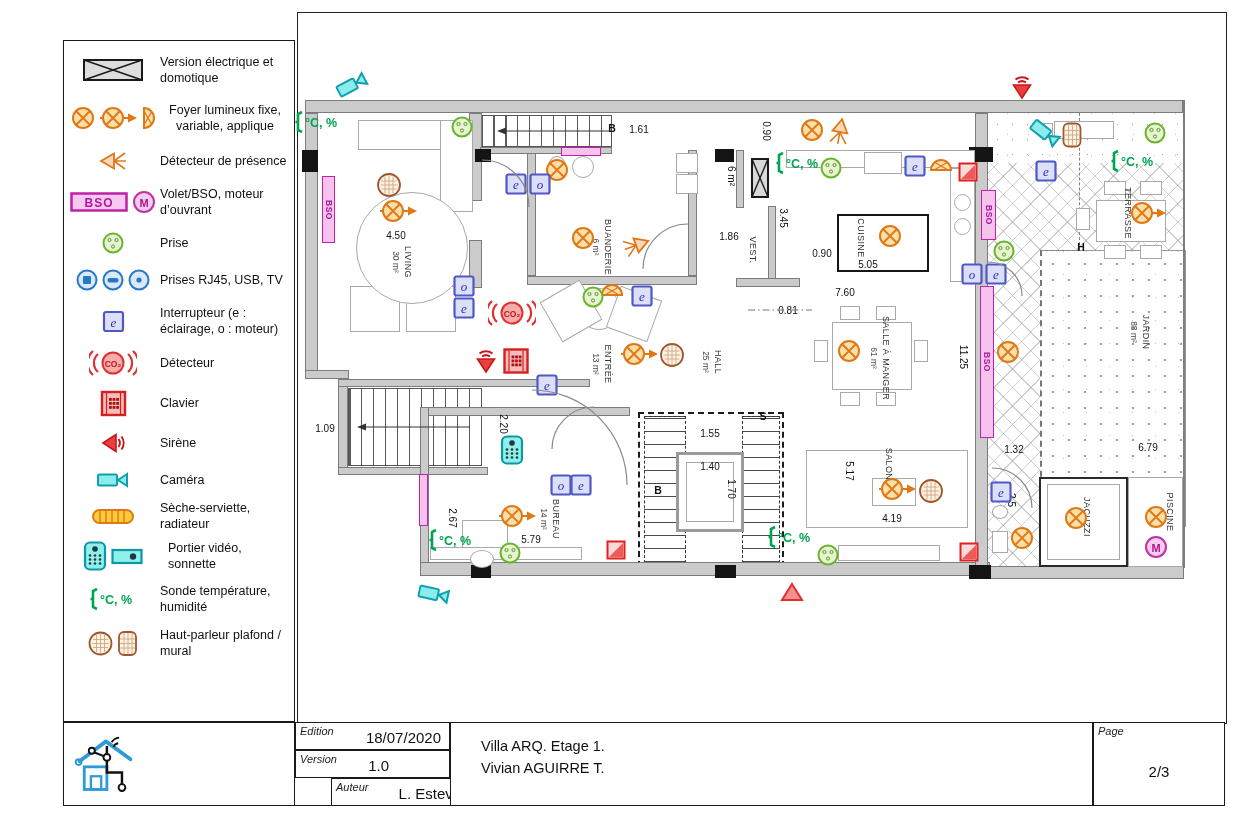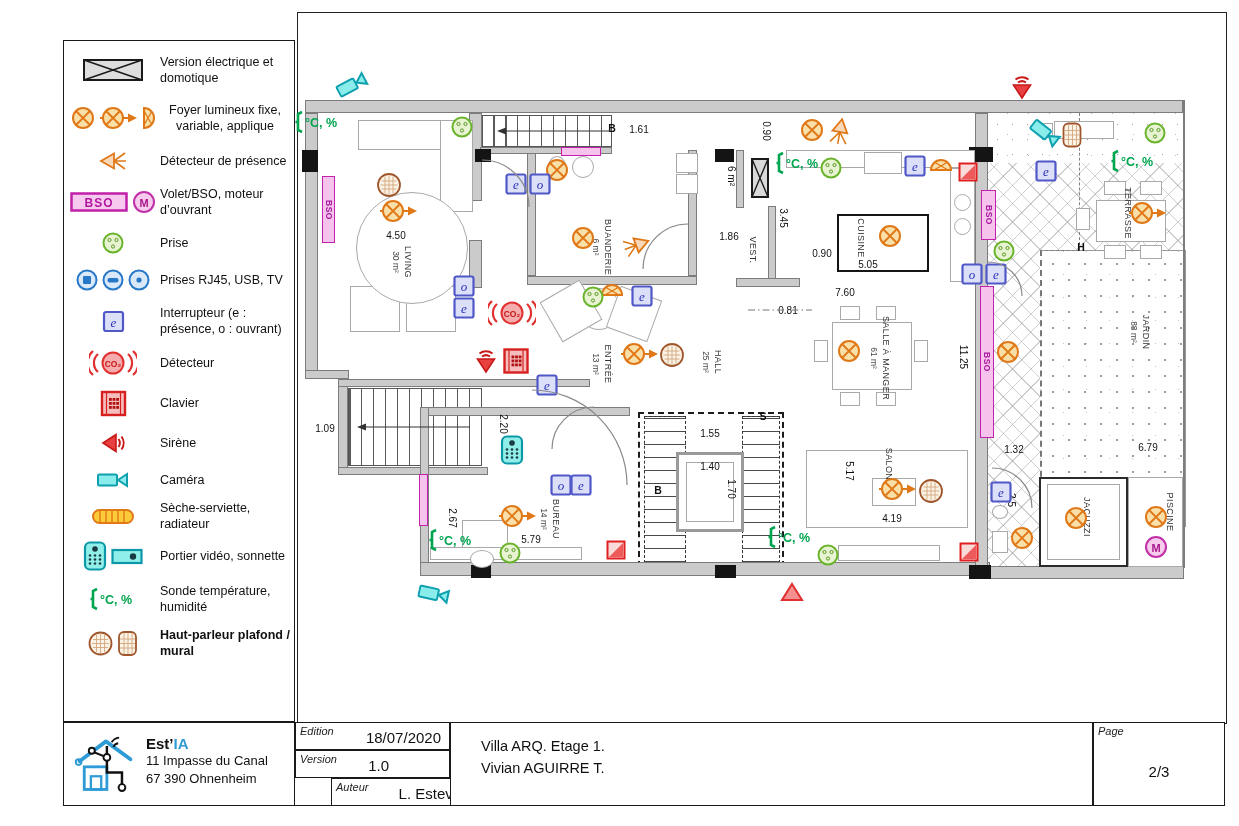--- a/index.html
+++ b/index.html
@@ -166,21 +166,21 @@
       </div>
       <div class="lrow" style="min-height: 46px;">
         <div class="licons">
           <span>
             <svg width="23" height="23" viewBox="0 0 23 23">
               <rect x="2" y="2" width="19" height="19" rx="2" fill="#DCDFF8" stroke="#5058C8" stroke-width="2.2"></rect>
               <text x="11.5" y="16.5" font-size="13" fill="#2830B8" text-anchor="middle" font-family="Liberation Serif, serif" font-style="italic">e</text>
             </svg>
           </span>
         </div>
-        <div class="llabel">Interrupteur (e : présence, o : ouvrant)</div>
+        <div class="llabel">Interrupteur (e : éclairage, o : moteur)</div>
       </div>
       <div class="lrow" style="min-height: 38px;">
         <div class="licons">
           <span>
             <svg width="48" height="28" viewBox="0 0 48 28">
               <path d="M9 5 A12 12 0 0 0 9 23 M4 2 A16 16 0 0 0 4 26" stroke="#E03030" stroke-width="2.2" fill="none"></path>
               <path d="M39 5 A12 12 0 0 1 39 23 M44 2 A16 16 0 0 1 44 26" stroke="#E03030" stroke-width="2.2" fill="none"></path>
               <circle cx="24" cy="14" r="10.5" fill="#F5ACAC" stroke="#E03030" stroke-width="2"></circle>
               <text x="24" y="17.5" font-size="8.5" font-weight="bold" fill="#C41818" text-anchor="middle">CO₂</text>
             </svg>
@@ -237,21 +237,21 @@
         <div class="licons">
           <span>
             <svg width="44" height="17" viewBox="0 0 44 17">
               <rect x="2" y="2" width="40" height="13" rx="6.5" fill="#FBCB3A" stroke="#E07818" stroke-width="2"></rect>
               <path d="M9 3 V14 M15 3 V14 M21 3 V14 M27 3 V14 M33 3 V14" stroke="#E07818" stroke-width="1.4"></path>
             </svg>
           </span>
         </div>
         <div class="llabel">Sèche-serviette, radiateur</div>
       </div>
-      <div class="lrow" style="min-height: 44px;">
+      <div class="lrow" style="min-height: 44px; gap: 8px;">
         <div class="licons">
           <span>
             <svg width="24" height="30" viewBox="0 0 24 30">
               <rect x="2" y="1.5" width="20" height="27" rx="5" fill="#90F0E9" stroke="#0C98A8" stroke-width="2.2"></rect>
               <circle cx="12" cy="8" r="2.8" fill="#1a3a44"></circle>
               <g fill="#1a3a44">
                 <circle cx="7" cy="14.5" r="1.3"></circle>
                 <circle cx="12" cy="14.5" r="1.3"></circle>
                 <circle cx="17" cy="14.5" r="1.3"></circle>
                 <circle cx="7" cy="18.5" r="1.3"></circle>
@@ -276,21 +276,21 @@
         <div class="licons">
           <span>
             <svg width="52" height="26" viewBox="0 0 52 26">
               <path d="M10 3 L6 5 L6 21 L10 23 M6 13 L3.5 13" stroke="#00A550" stroke-width="2.6" fill="none"></path>
               <text x="13" y="18" font-size="12.5" font-weight="bold" fill="#00A550">°C, %</text>
             </svg>
           </span>
         </div>
         <div class="llabel">Sonde température, humidité</div>
       </div>
-      <div class="lrow" style="min-height: 46px; font-weight: bold;">
+      <div class="lrow" style="min-height: 46px;">
         <div class="licons">
           <span>
             <svg width="25" height="25" viewBox="0 0 25 25">
               <circle cx="12.5" cy="12.5" r="11" fill="#FBF3E6" stroke="#A0572D" stroke-width="1.8"></circle>
               <path d="M5 8.5 H20 M4 12.5 H21 M5 16.5 H20 M8.5 4 V21 M12.5 3 V22 M16.5 4 V21" stroke="#D2A77E" stroke-width="0.9"></path>
             </svg>
           </span>
           <span>
             <svg width="21" height="27" viewBox="0 0 21 27">
               <rect x="2" y="2" width="17" height="23" rx="5" fill="#FBF3E6" stroke="#A0572D" stroke-width="1.8"></rect>
@@ -918,25 +918,20 @@
       <rect x="13" y="38" width="24" height="24" fill="none" stroke="#2E9BD6" stroke-width="3"></rect>
       <rect x="20" y="48" width="11" height="14" fill="none" stroke="#2E9BD6" stroke-width="2.4"></rect>
       <path d="M37 16 V44 H53 V58" stroke="#111" stroke-width="2.6" fill="none"></path>
       <path d="M37 28 L22 22" stroke="#111" stroke-width="2.2" fill="none"></path>
       <circle cx="37" cy="28" r="3.6" fill="#fff" stroke="#111" stroke-width="2"></circle>
       <circle cx="21" cy="21" r="3.2" fill="#fff" stroke="#111" stroke-width="2"></circle>
       <circle cx="53" cy="60" r="3.6" fill="#fff" stroke="#111" stroke-width="2"></circle>
       <path d="M42 12 A11 11 0 0 1 50 7 M44 17 A6 6 0 0 1 49 13" stroke="#111" stroke-width="2" fill="none"></path>
     </svg>
   </div>
-  <div style="position:absolute;left:82px;top:12px;">
-    <div id="company-name"><span>Est’</span><span class="accent">IA</span></div>
-    <div class="addr">11 Impasse du Canal</div>
-    <div class="addr">67 390 Ohnenheim</div>
-  </div>
 </div>
 
 <div id="tb-meta-rows">
   <div class="metarow" style="top:0;">
     <span class="tlabel">Edition</span>
     <span class="metaval">18/07/2020</span>
   </div>
   <div class="metarow" style="top:28px;">
     <span class="tlabel">Version</span>
     <span class="metaval" style="right:60px;">1.0</span>

